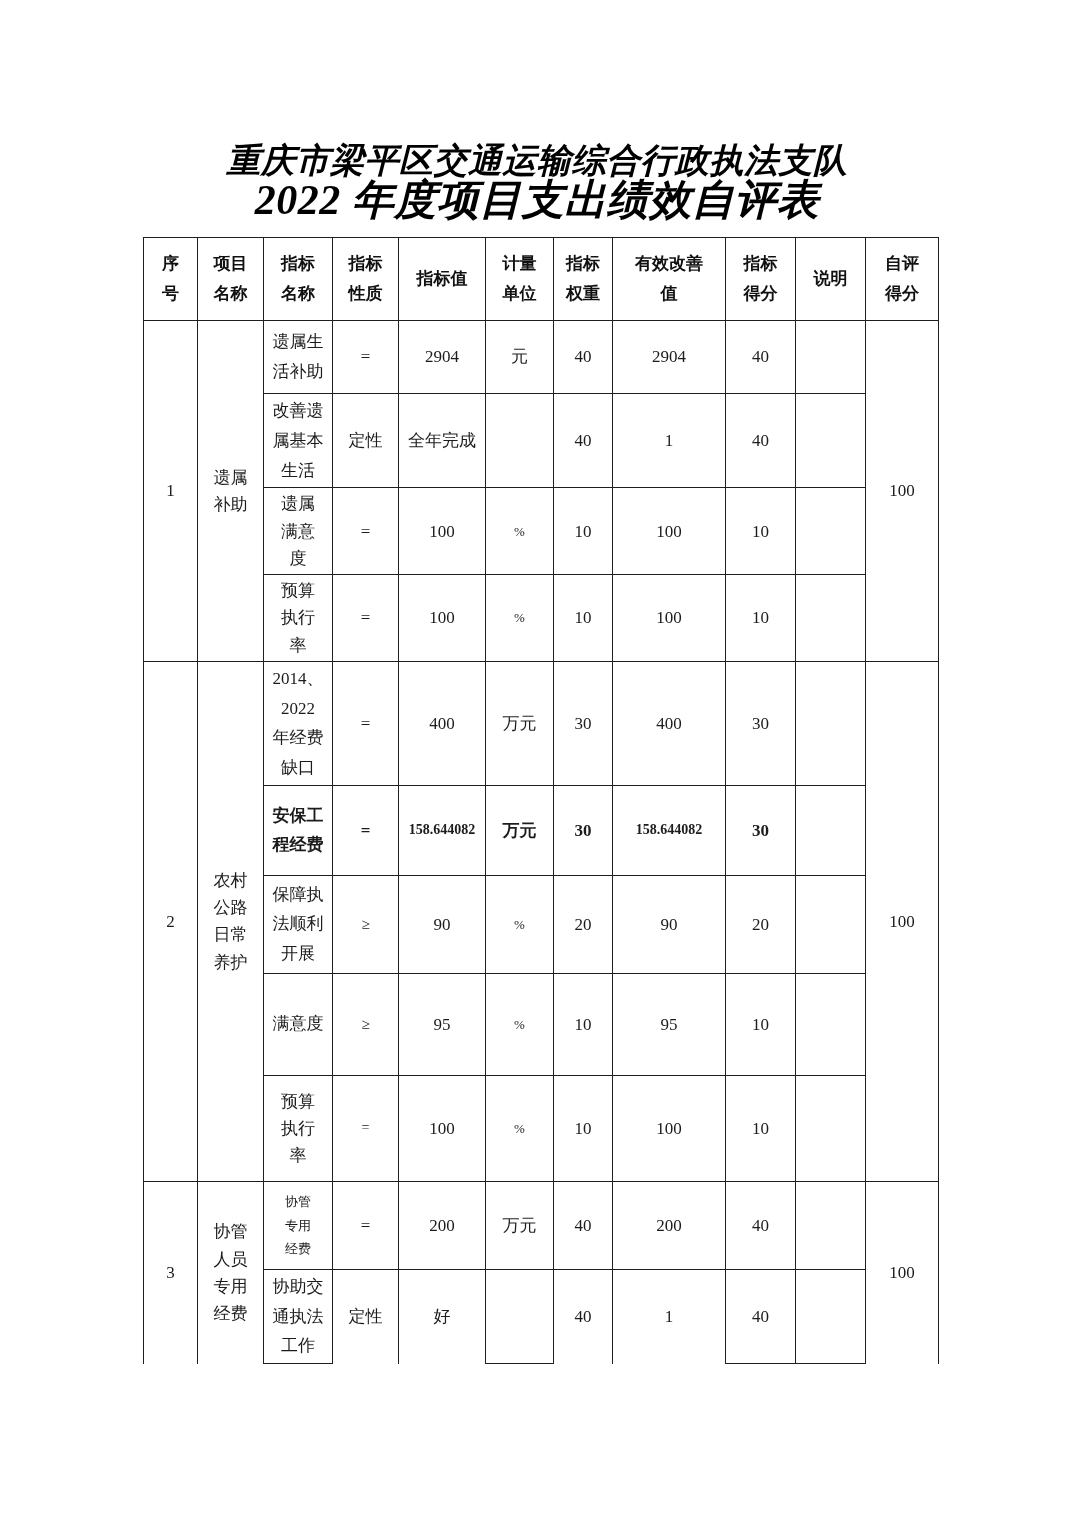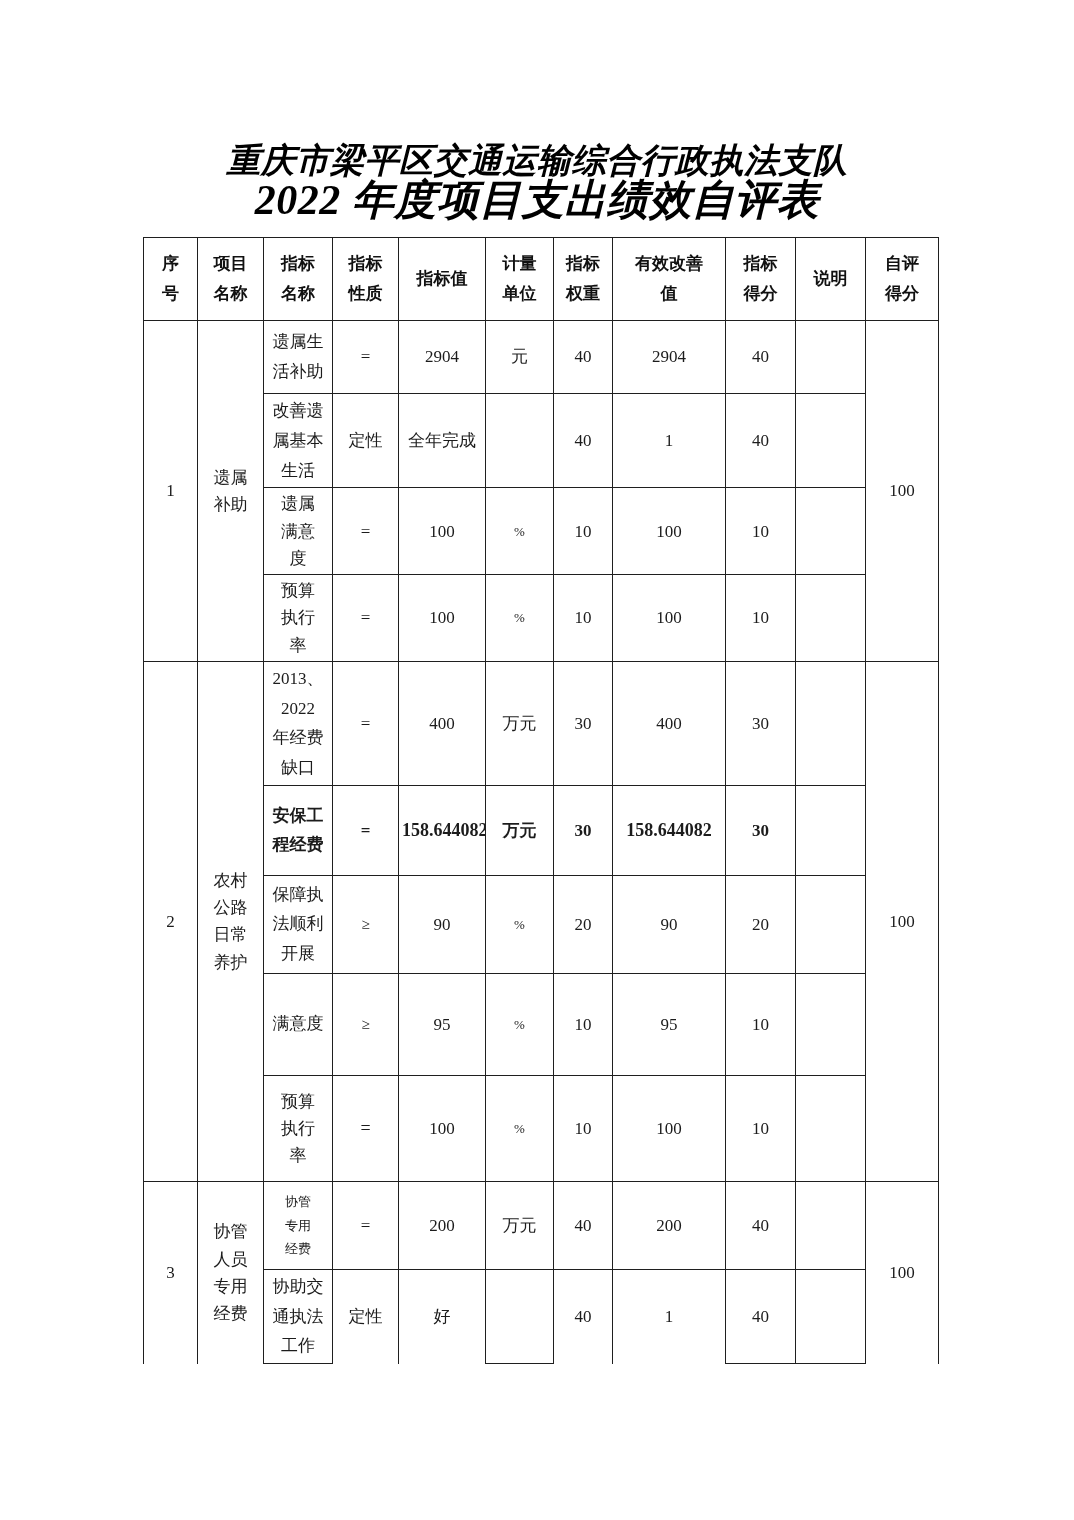--- a/index.html
+++ b/index.html
@@ -45,21 +45,21 @@
   }
   .eval td {
     font-family:"Liberation Serif", serif;
     font-size:17px;
     line-height:1.6;
     color:#1c1c1c;
   }
   
   td.sm  { font-size:17px; line-height:1.75; }
   td.t13 { font-size:13px; line-height:1.8; }
-  td.xs  { font-size:18px; }
+  td.xs  { font-size:14px; }
   td.ge  { font-size:15px; }
 
   
   tr.hdr { height:83px; }
   tr.r1 { height:73px; }
   tr.r2 { height:85px; }
   tr.r3 { height:87px; }
   tr.r4 { height:83px; }
   tr.r5 { height:120px; }
   tr.r6 { height:90px;font-weight:bold; }
@@ -171,21 +171,21 @@
       <td>10</td>
       <td></td>
     </tr>
 
     <tr class="r5">
       <td rowspan="5">2</td>
       <td rowspan="5">农村
 公路
 日常
 养护</td>
-      <td class="sm">2013、
+      <td class="sm">2014、
 2022
 年经费
 缺口</td>
       <td>=</td>
       <td>400</td>
       <td>万元</td>
       <td>30</td>
       <td>400</td>
       <td>30</td>
       <td></td>

